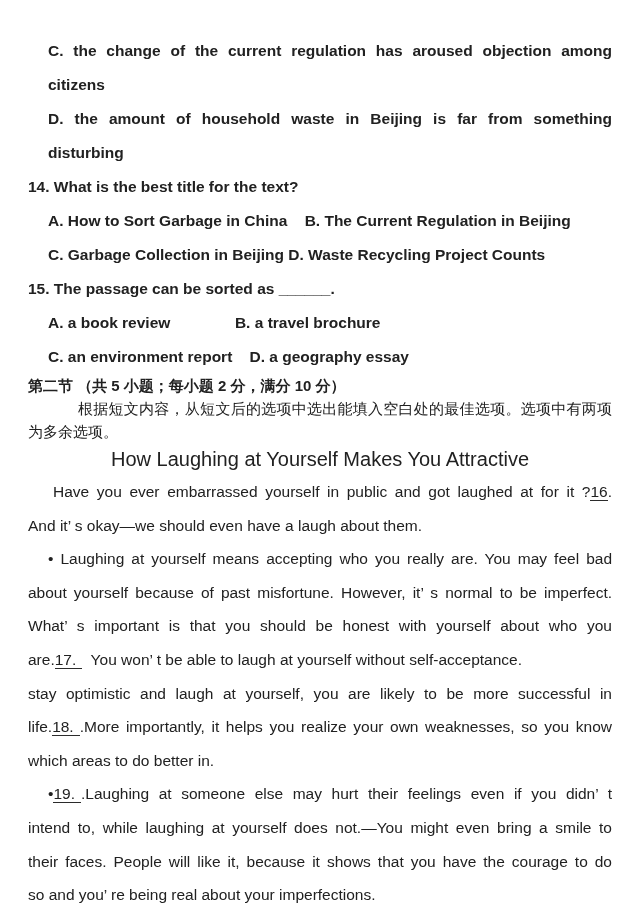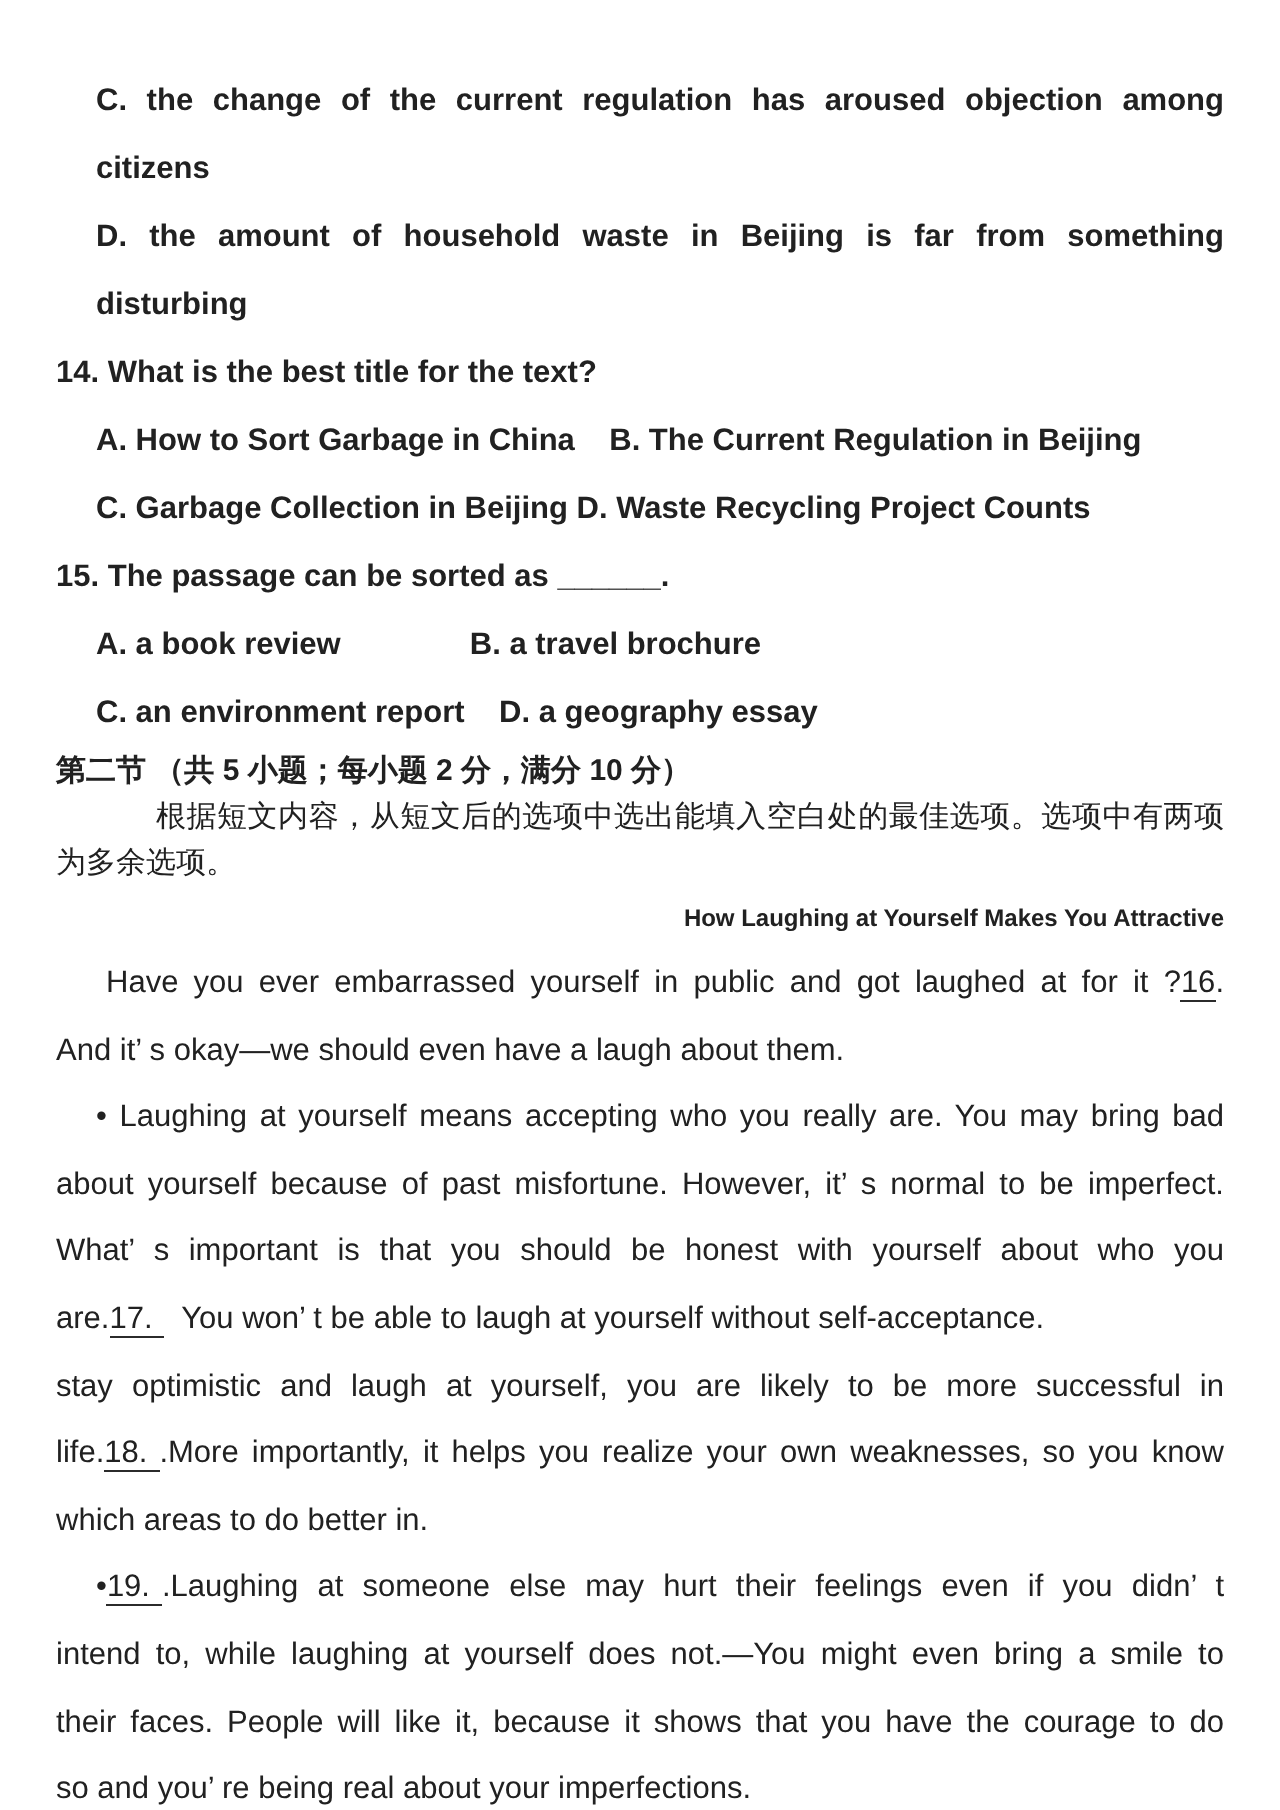--- a/index.html
+++ b/index.html
@@ -21,24 +21,24 @@
   .just  { text-align: justify; text-align-last: justify; }
   .ind20 { padding-left: 20px; }
   .ind25 { padding-left: 25px; }
   .ind50 { padding-left: 50px; }
 
   
   .cn-line { font-size: 15px; line-height: 23px; }
   .cn-head { font-weight: 700; }
 
   .passage-title {
-    font-size: 12px;
+    font-size: 20px;
     line-height: 32px;
-    font-weight: 700;
-    text-align: right;
+    font-weight: 400;
+    text-align: center;
   }
 
   .blank { border-bottom: 1.5px solid #2b2b2b; }
   .pad   { padding-right: 6px; }
 </style>
 </head>
 <body>
 
 <div class="page">
 
@@ -57,21 +57,21 @@
   <div class="cn-line just ind50">根据短文内容，从短文后的选项中选出能填入空白处的最佳选项。选项中有两项</div>
   <div class="cn-line">为多余选项。</div>
 
   <div class="passage-title">How Laughing at Yourself Makes You Attractive</div>
 
   <div class="pline just ind25">
     <span>Have you ever embarrassed yourself in public and got laughed at for it ?</span><span class="blank">16</span><span>.</span>
   </div>
   <div class="pline">And it’ s okay—we should even have a laugh about them.</div>
 
-  <div class="pline just ind20">• Laughing at yourself means accepting who you really are. You may bring bad</div>
+  <div class="pline just ind20">• Laughing at yourself means accepting who you really are. You may feel bad</div>
   <div class="pline just">about yourself because of past misfortune. However, it’ s normal to be imperfect.</div>
   <div class="pline just">What’ s important is that you should be honest with yourself about who you</div>
   <div class="pline">
     <span>are.</span><span class="blank pad">17.</span><span>&nbsp; You won’ t be able to laugh at yourself without self-acceptance.</span>
   </div>
 
   <div class="pline just">stay optimistic and laugh at yourself, you are likely to be more successful in</div>
   <div class="pline just">
     <span>life.</span><span class="blank pad">18.</span><span>.More importantly, it helps you realize your own weaknesses, so you know</span>
   </div>

